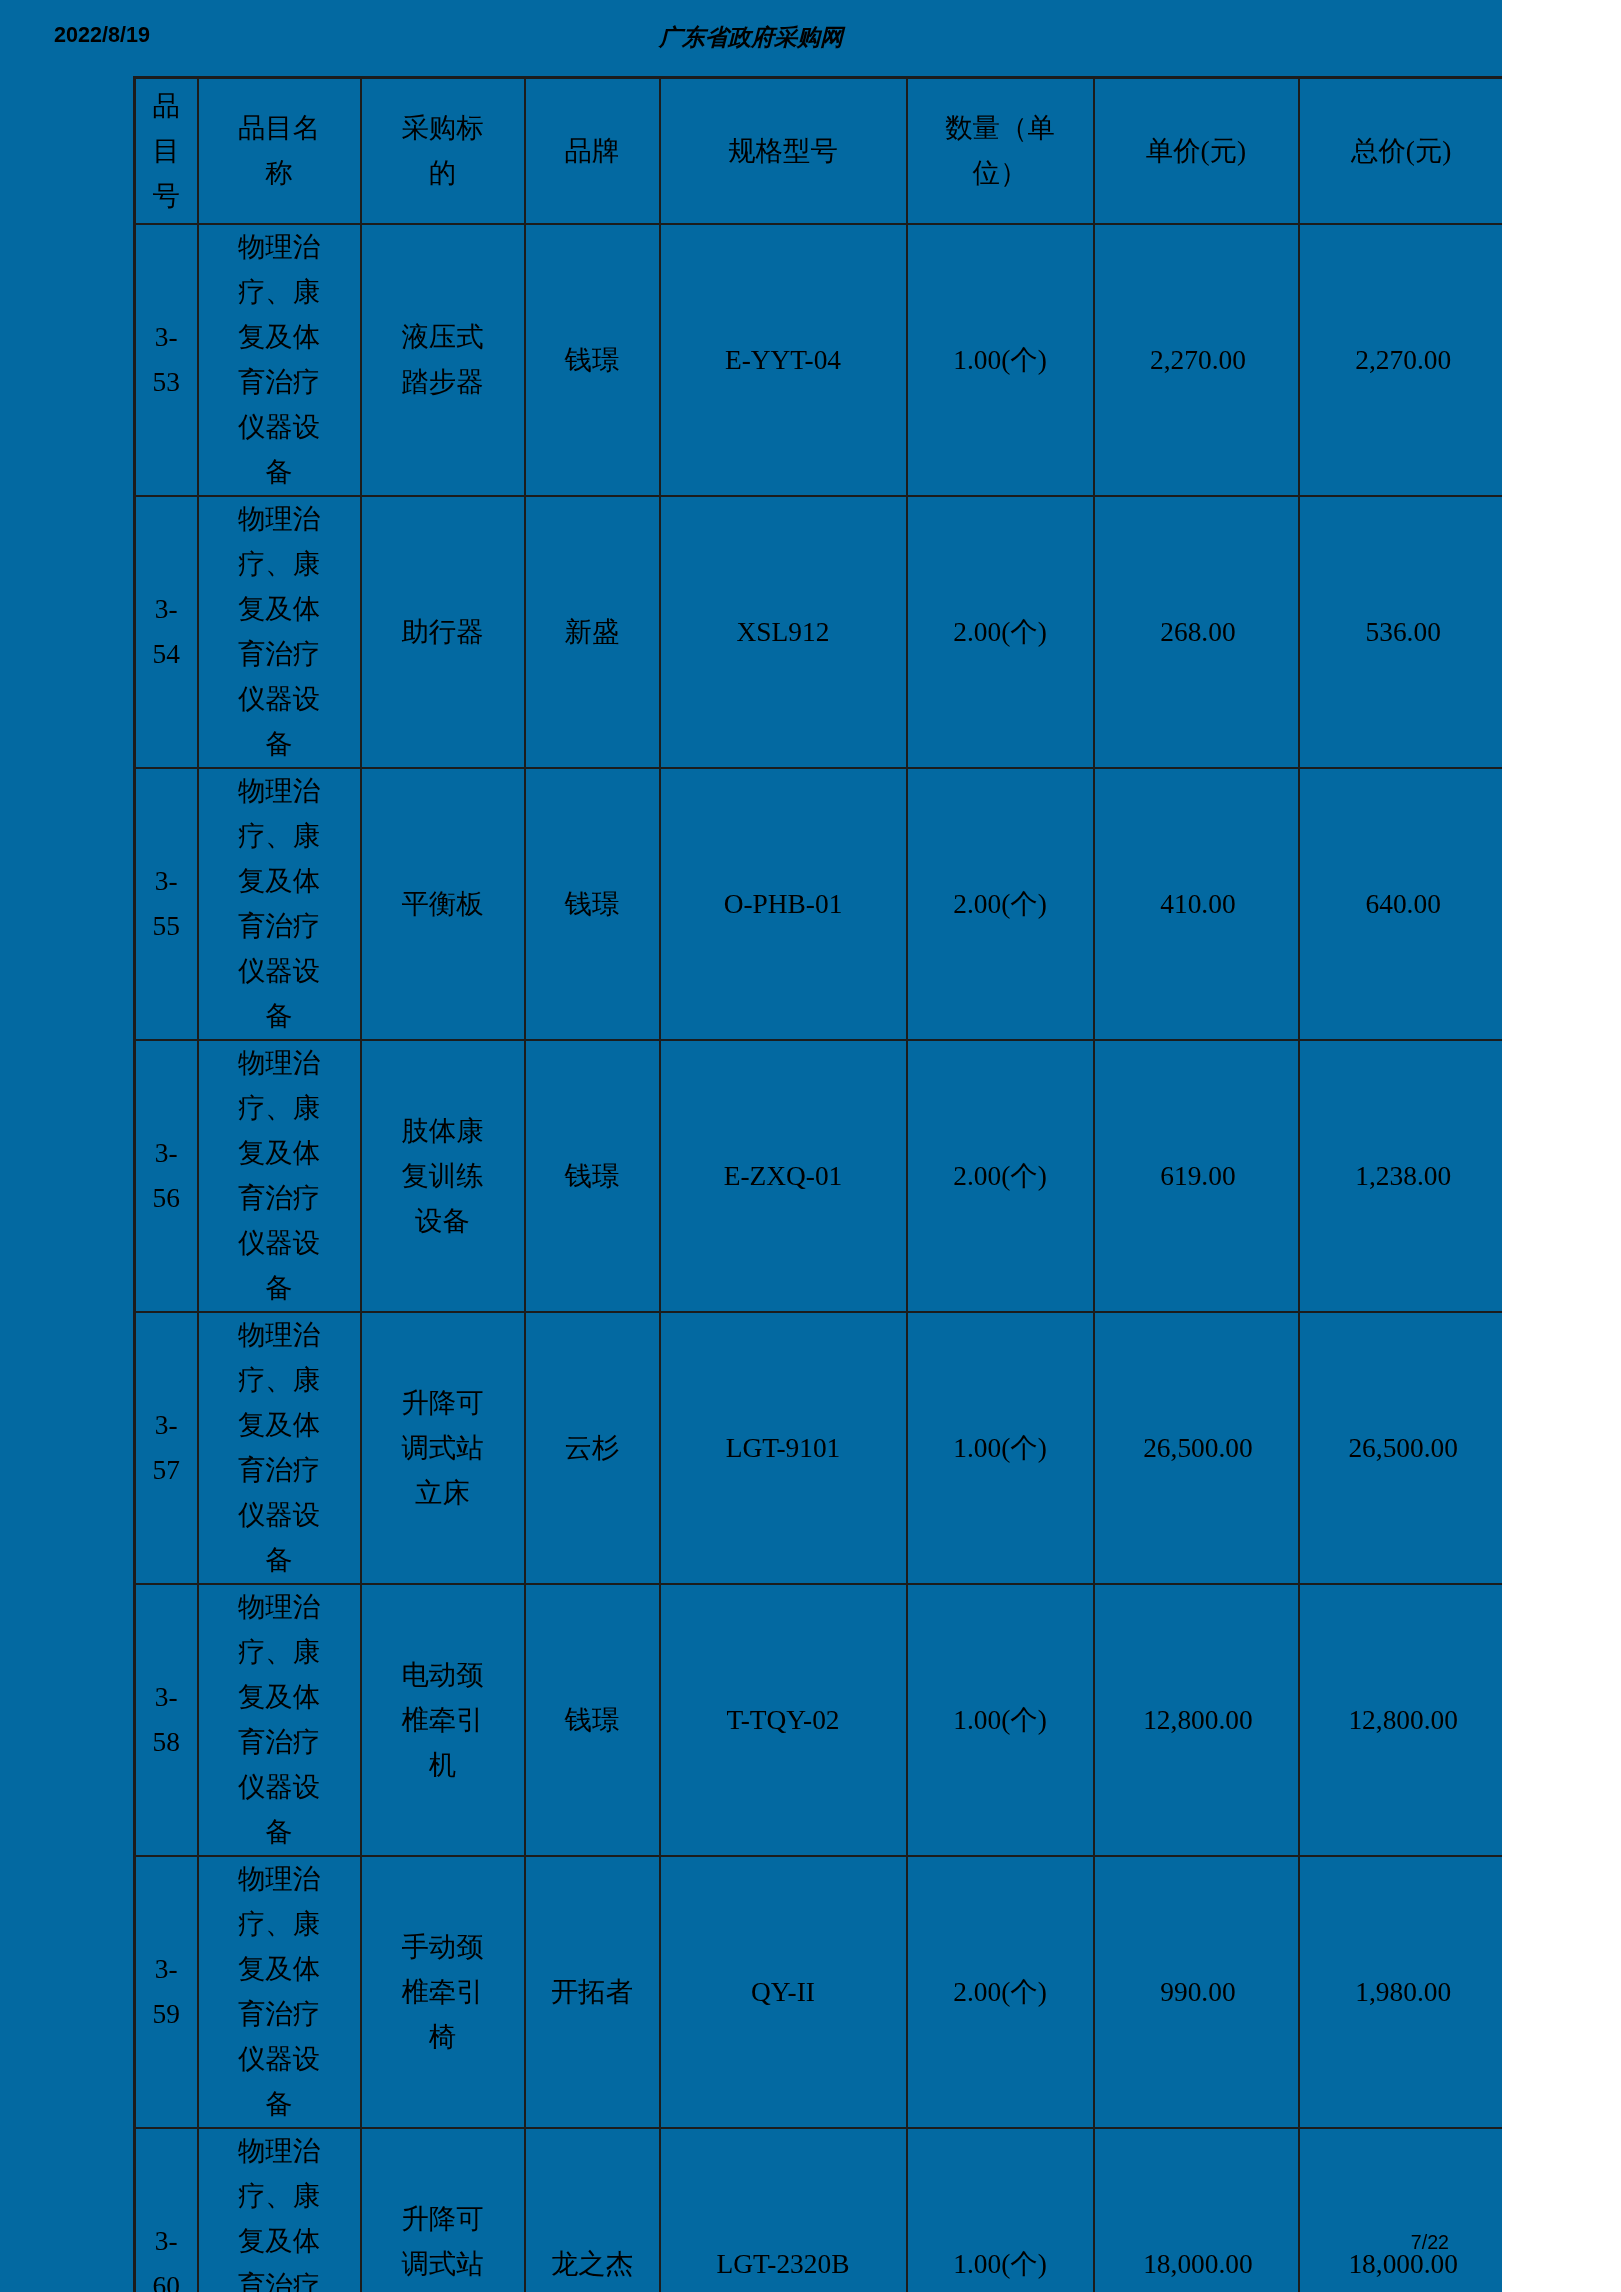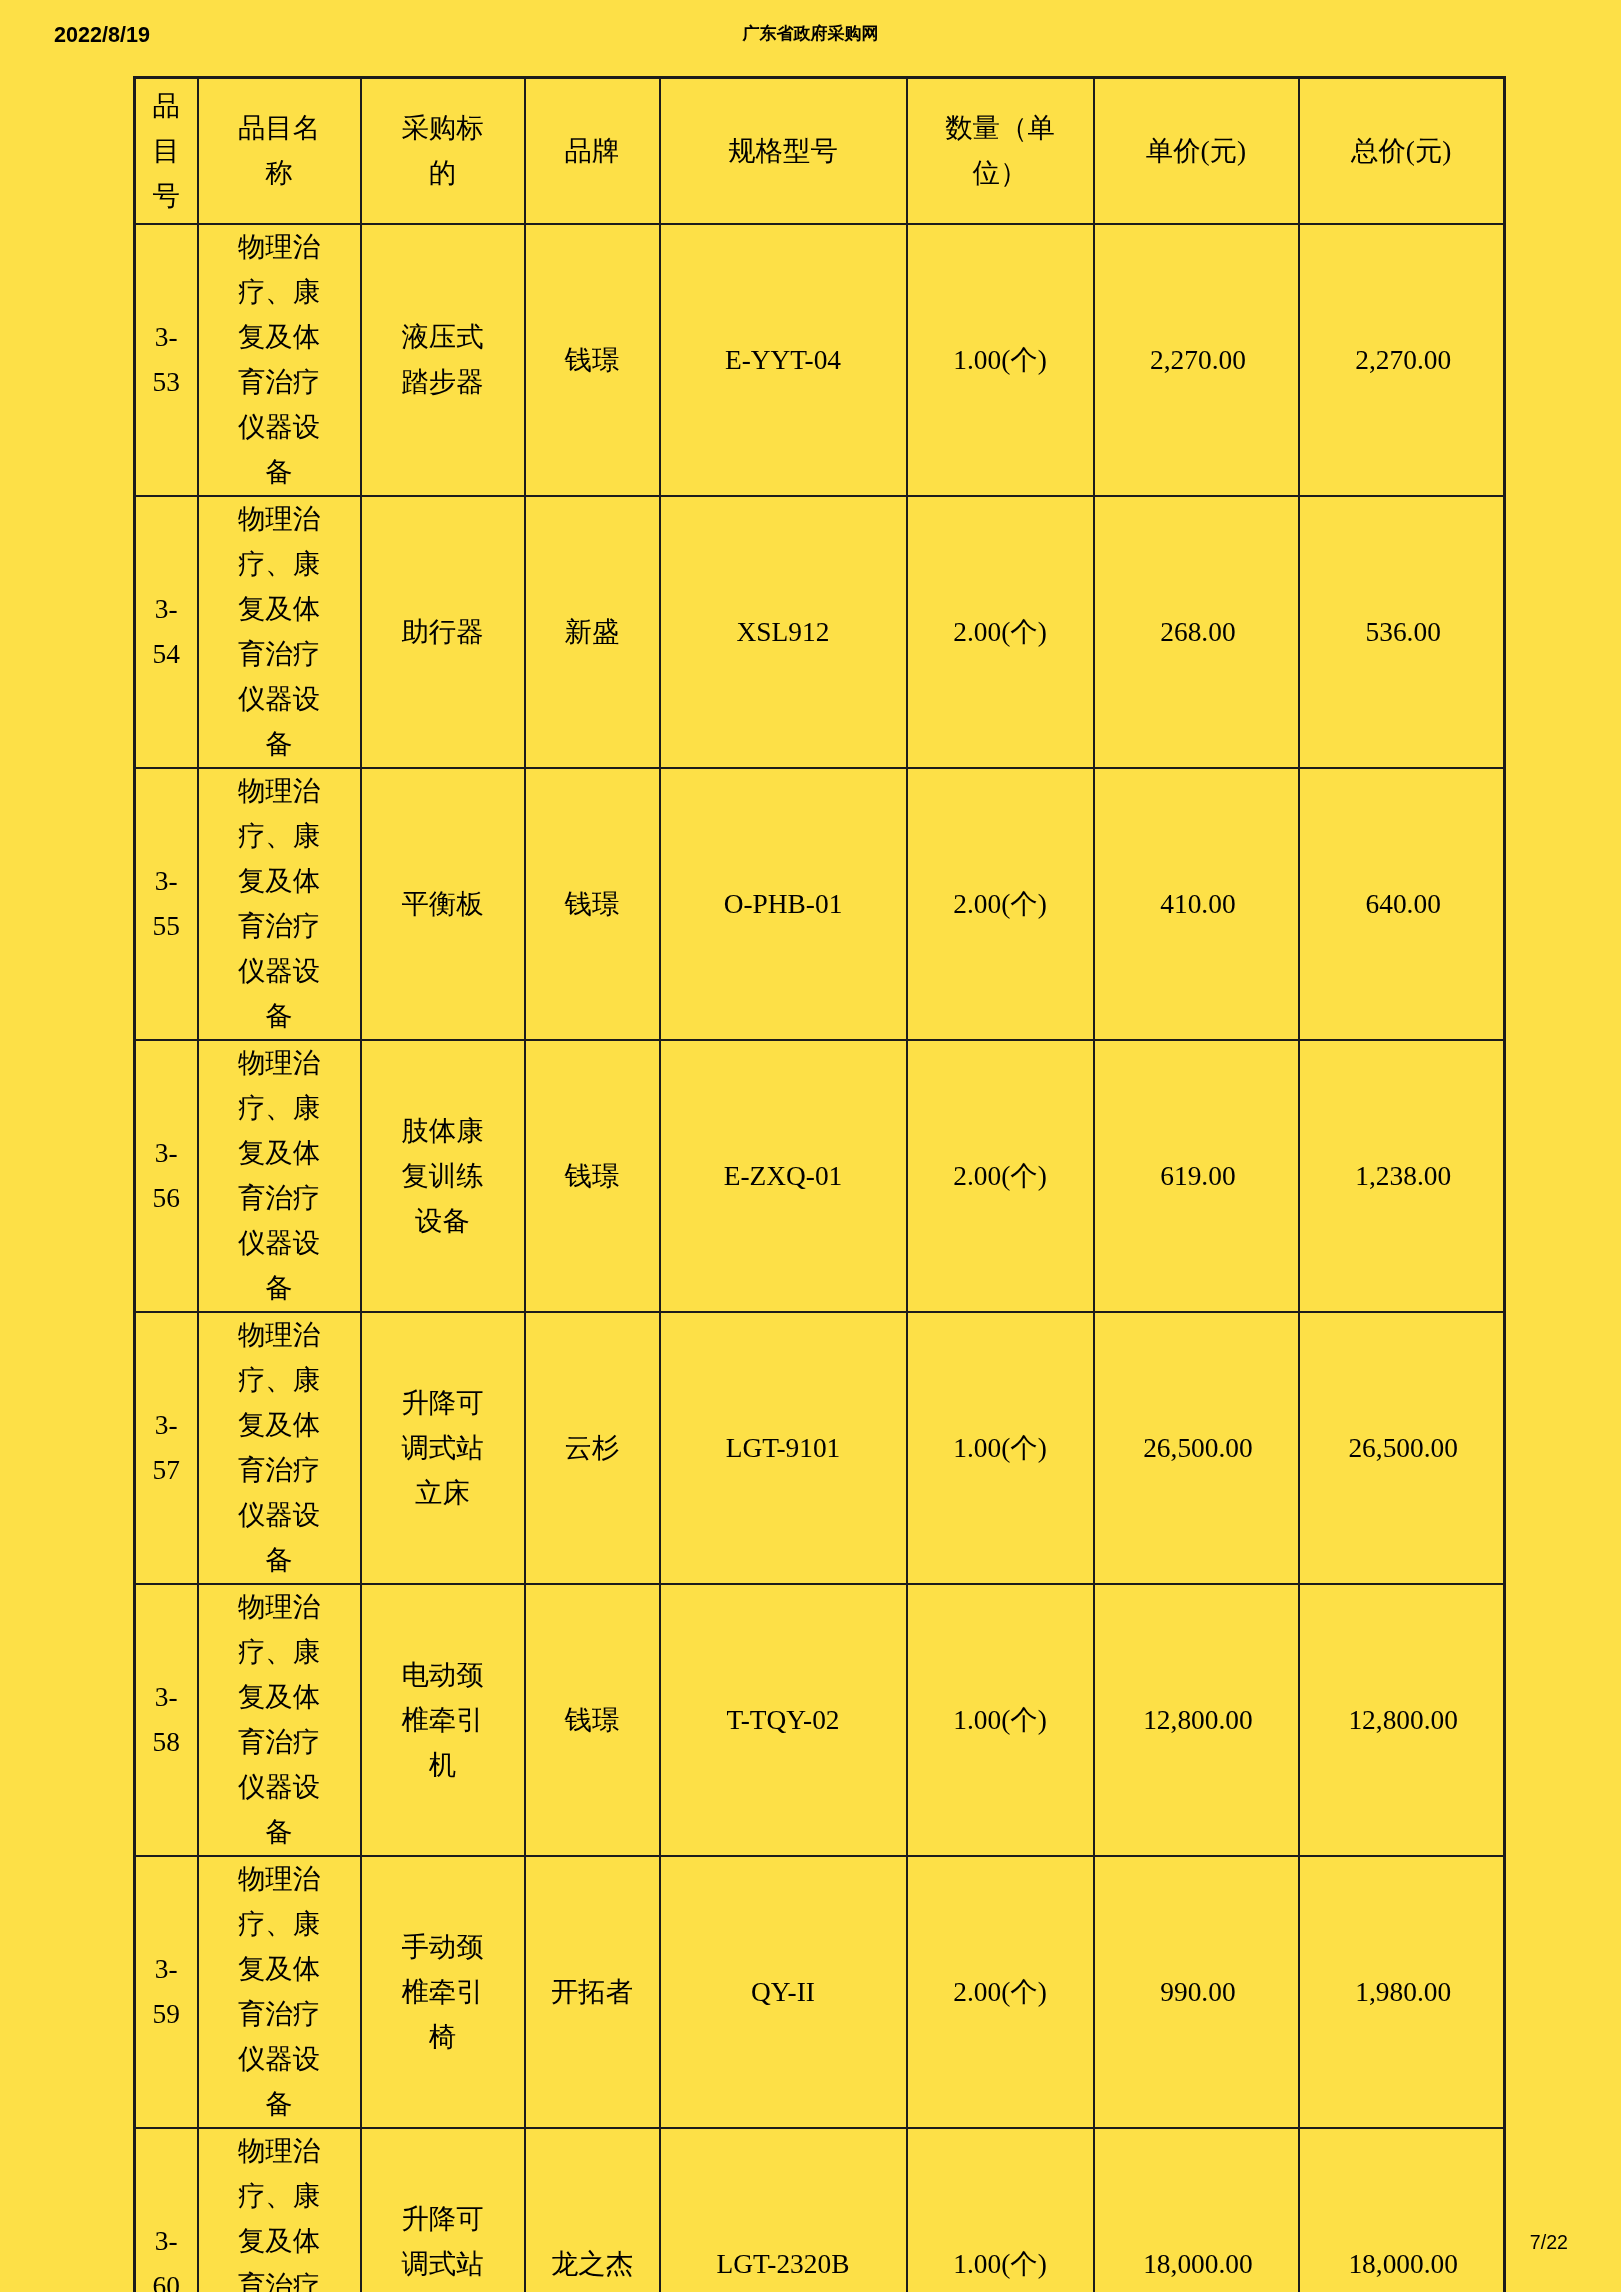--- a/index.html
+++ b/index.html
@@ -2,45 +2,46 @@
 <html><head>
 <meta charset="utf-8">
 <style>
   html, body {
     margin: 0;
     padding: 0;
     background: #ffffff;
   }
   .page {
     position: relative;
-    width: 1621px;
+    width: 1502px;
     height: 2293px;
-    background: #fde047;
+    background: #0369a1;
     font-family: "Liberation Sans", "DejaVu Sans", sans-serif;
     color: #000000;
     overflow: hidden;
   }
   
   .print-date {
     position: absolute;
     left: 54px;
     top: 21.6px;
     font-size: 21.6px;
     font-weight: bold;
     white-space: nowrap;
   }
   .print-title {
     position: absolute;
     left: 0;
     top: 21.6px;
     width: 100%;
     text-align: center;
-    font-size: 17px;
+    font-size: 23px;
     font-weight: bold;
     white-space: nowrap;
+    font-style: italic;
   }
   
   table.items {
     position: absolute;
     left: 133px;
     top: 76px;
     width: 1369px;
     border-collapse: collapse;
     table-layout: fixed;
     font-family: "Liberation Serif", "DejaVu Serif", serif;

